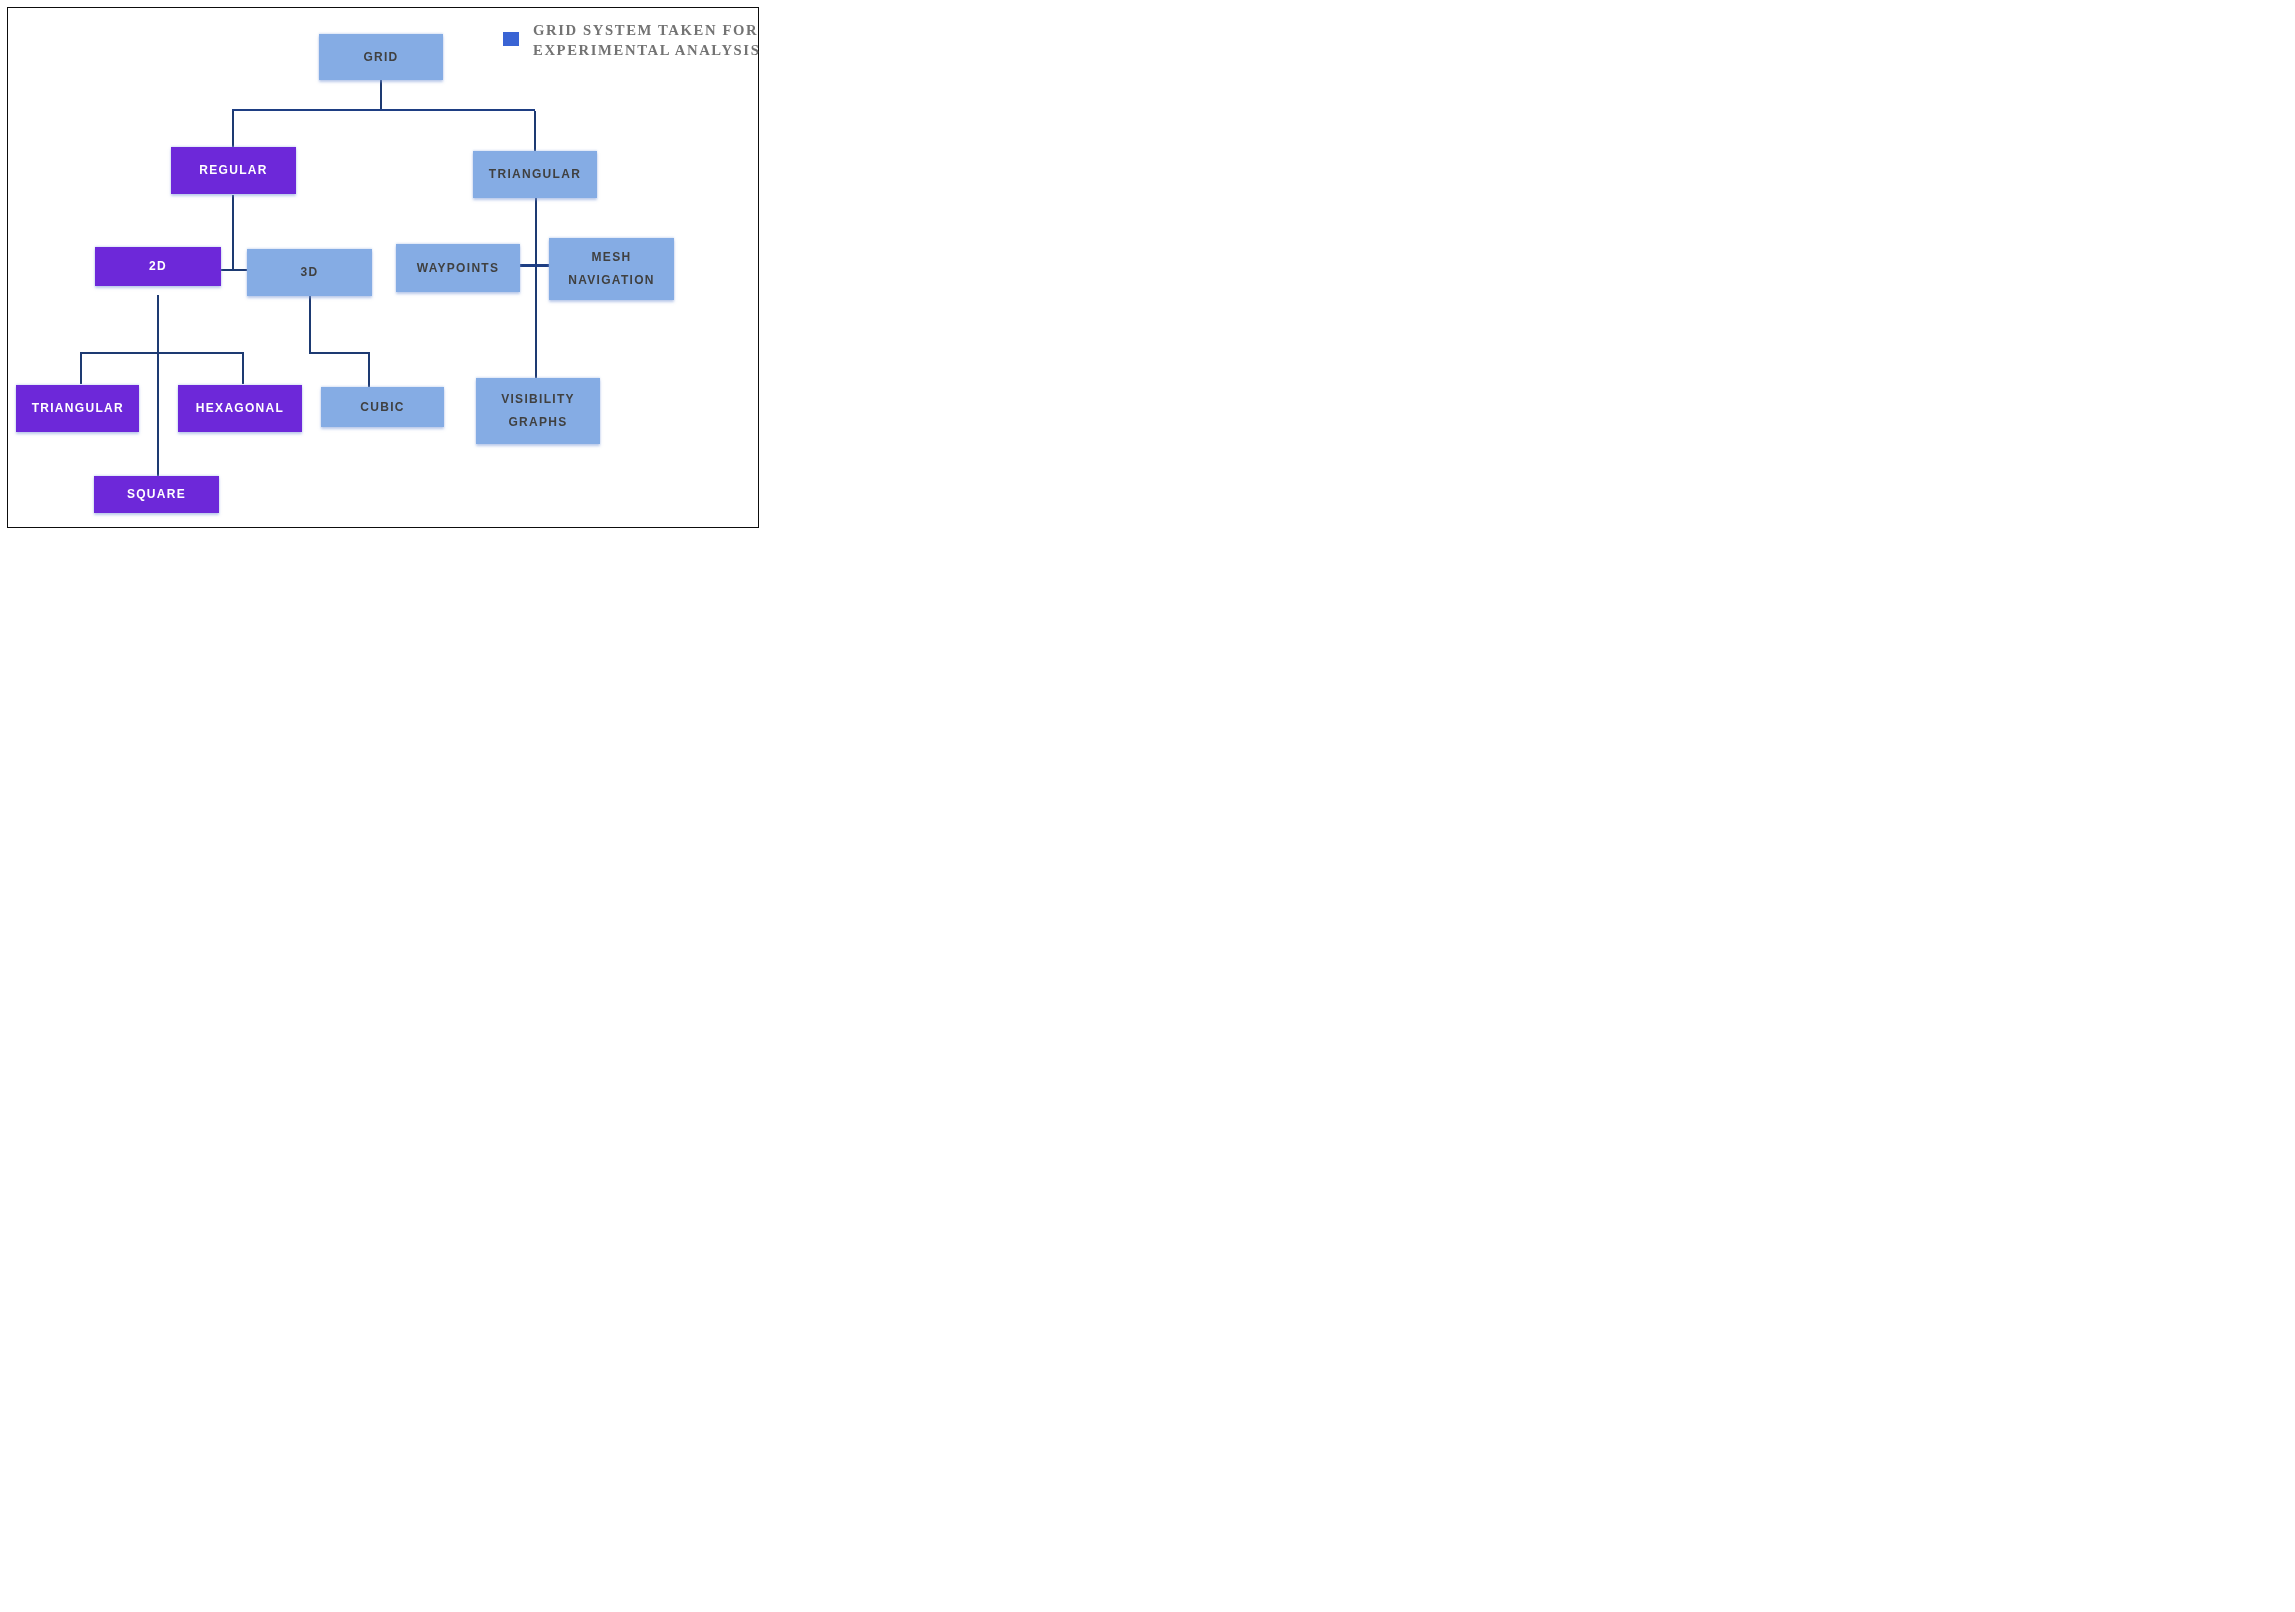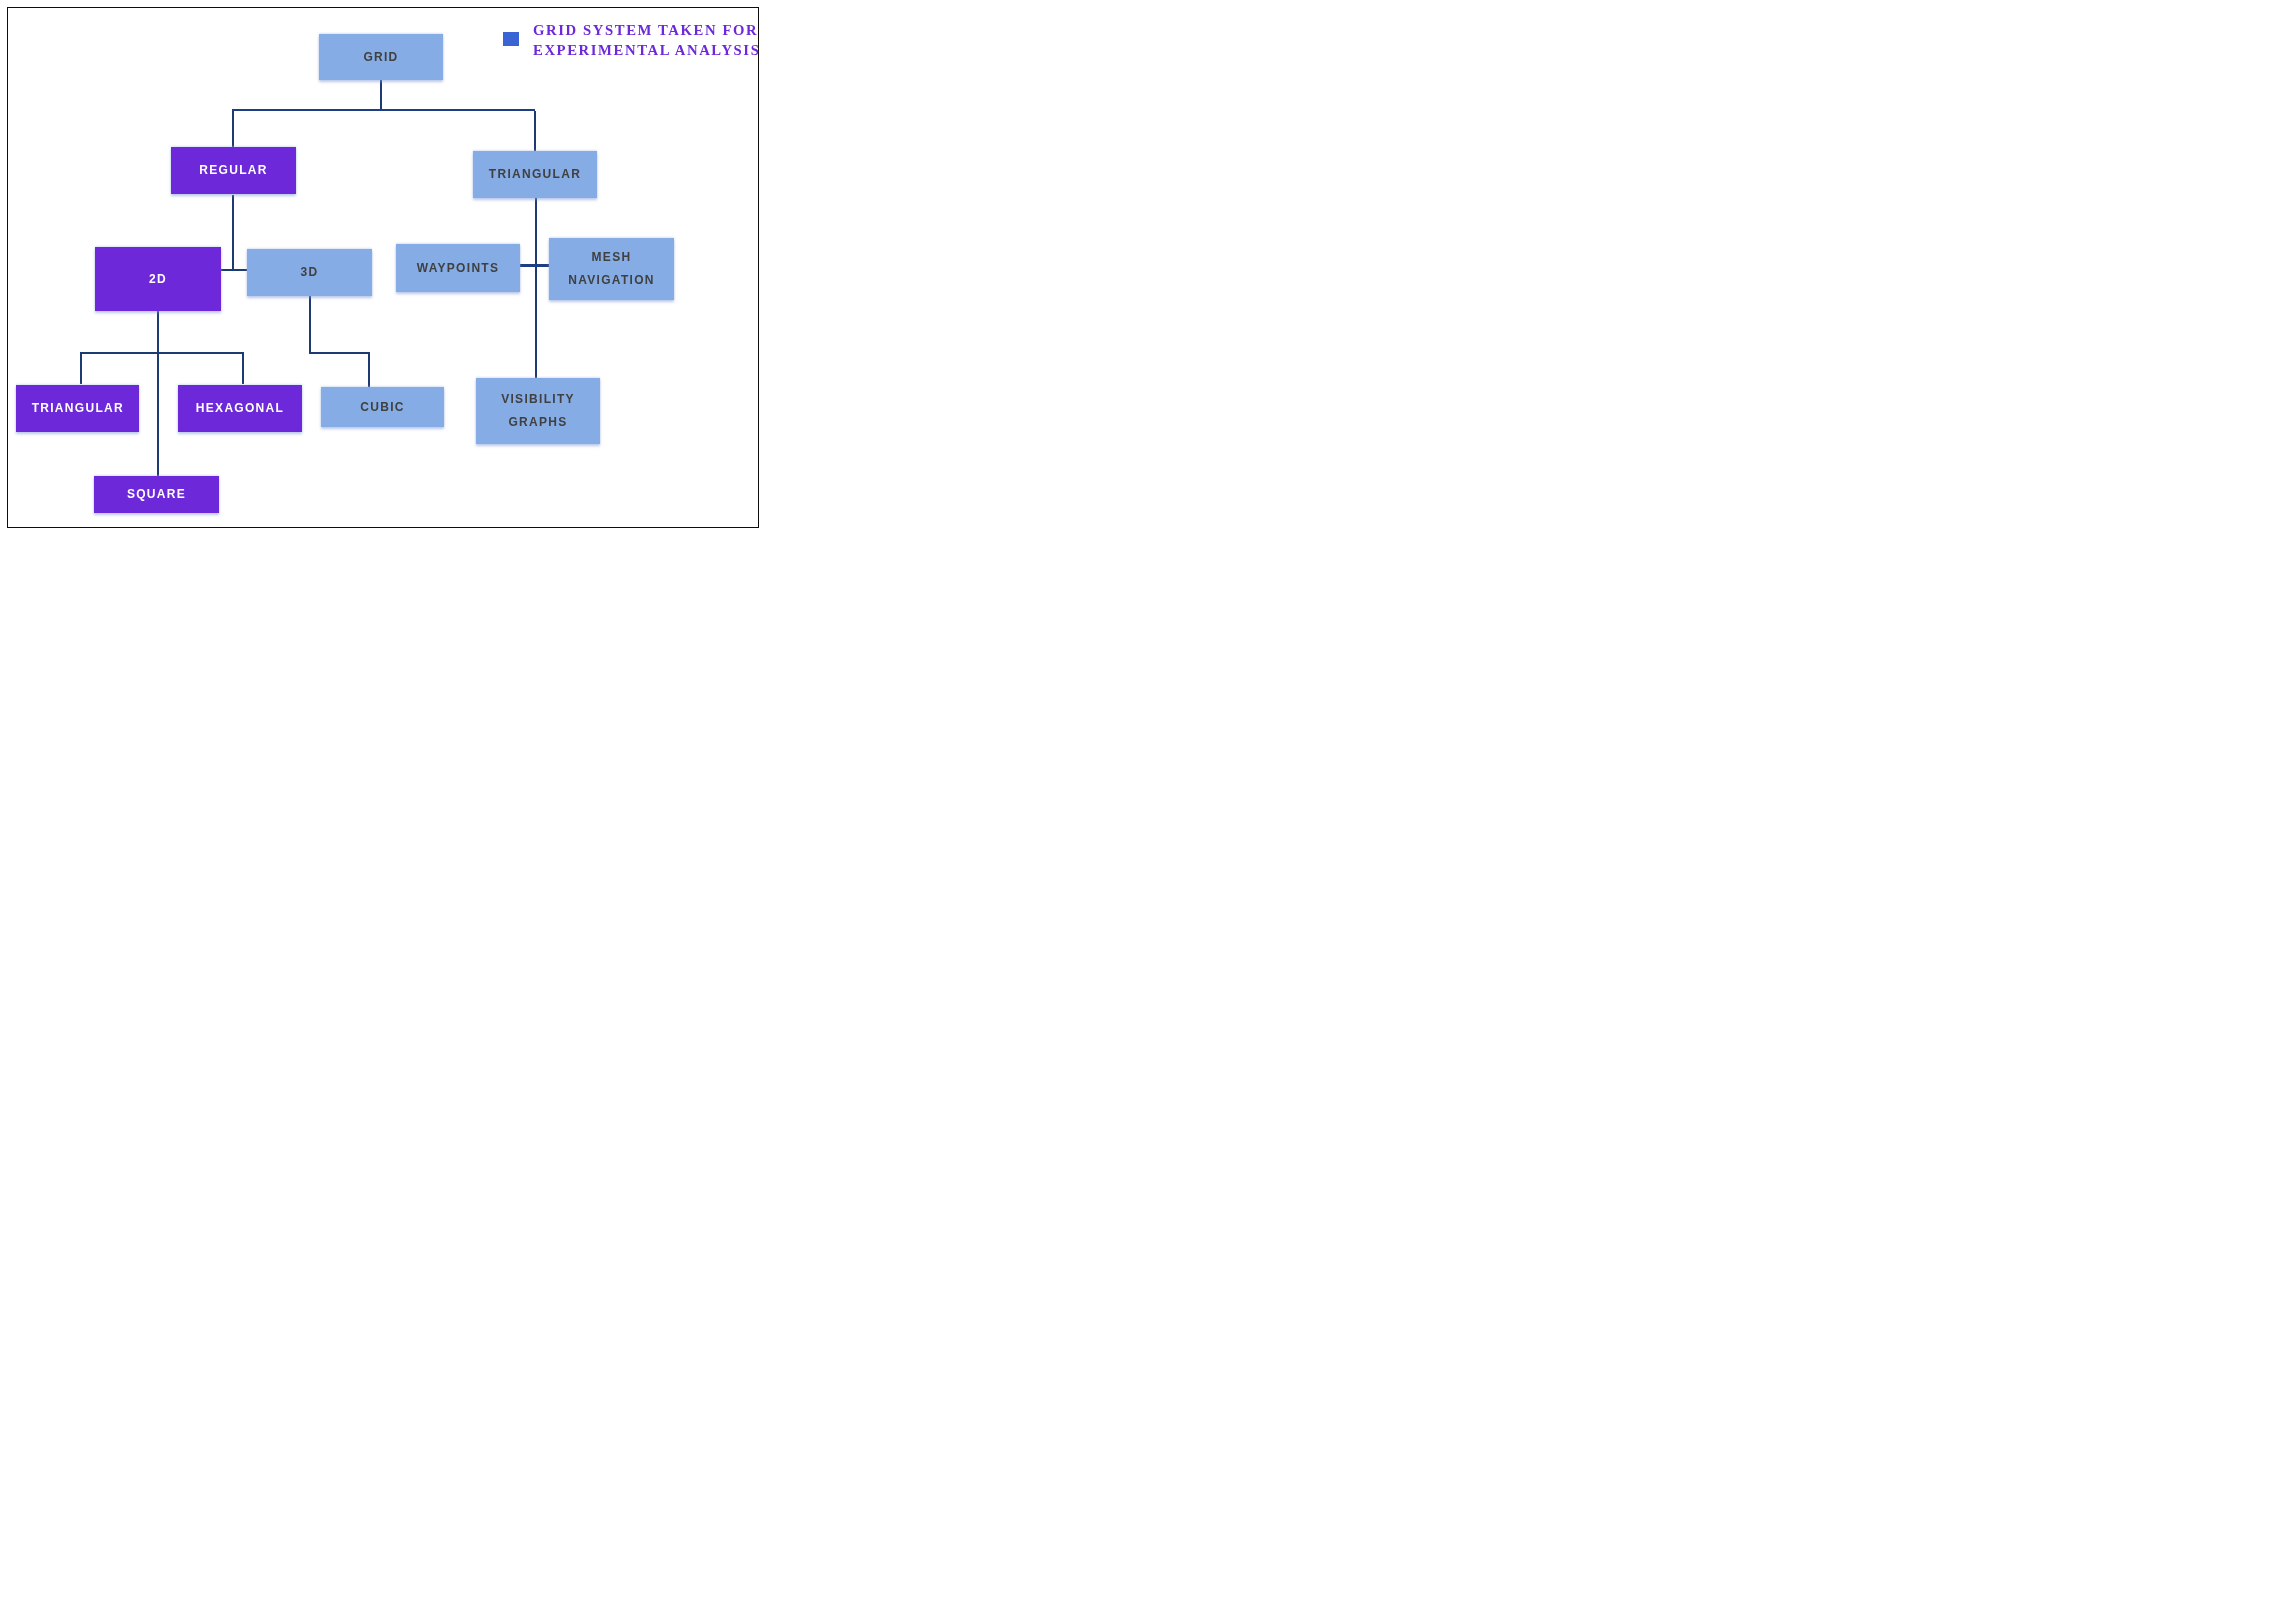--- a/index.html
+++ b/index.html
@@ -26,21 +26,21 @@
     letter-spacing:1.3px;
     line-height:1.9;
     box-shadow:0 1.6px 2.6px rgba(125,155,215,.55), 0 -1px 1.6px rgba(170,195,235,.4);
   }
   .node.dark{background:#6d28d9;color:#ffffff;justify-content:center;}
   .node.light{background:#85ace4;color:#404040;}
 
   #n-grid      {left:319px; top:34px;  width:124px; height:46px;}
   #n-regular   {left:171px; top:147px; width:125px; height:47px;}
   #n-irregular {left:473px; top:151px; width:124px; height:47px;}
-  #n-2d        {left:95px; top:247px; width:126px; height:64px;}
+  #n-2d        {left:95px; top:247px; width:126px; height:39px;}
   #n-3d        {left:247px; top:249px; width:125px; height:47px;}
   #n-waypoints {left:396px; top:244px; width:124px; height:48px;}
   #n-mesh      {left:549px;top:238px; width:125px; height:62px;}
   #n-triangular{left:16.3px;  top:385px; width:123px; height:47px;}
   #n-hexagonal {left:178px; top:385px; width:124px; height:47px;}
   #n-cubic     {left:321px; top:387px; width:123px; height:40px;}
   #n-visibility{left:476px; top:378px; width:124px; height:66px;}
   #n-square    {left:94px; top:476px; width:125px; height:37px;}
 
   
@@ -69,21 +69,21 @@
     background:#3a64d4;
   }
   .legend-text{
     position:absolute;
     left:533px;top:20px;
     font-family:"Liberation Serif",serif;
     font-weight:bold;
     font-size:14.7px;
     line-height:20px;
     letter-spacing:1.6px;
-    color:#6d28d9;
+    color:#737373;
     white-space:nowrap;
   }
 </style>
 </head>
 <body>
 
 <div class="canvas">
 
   <div class="frame"></div>
 

